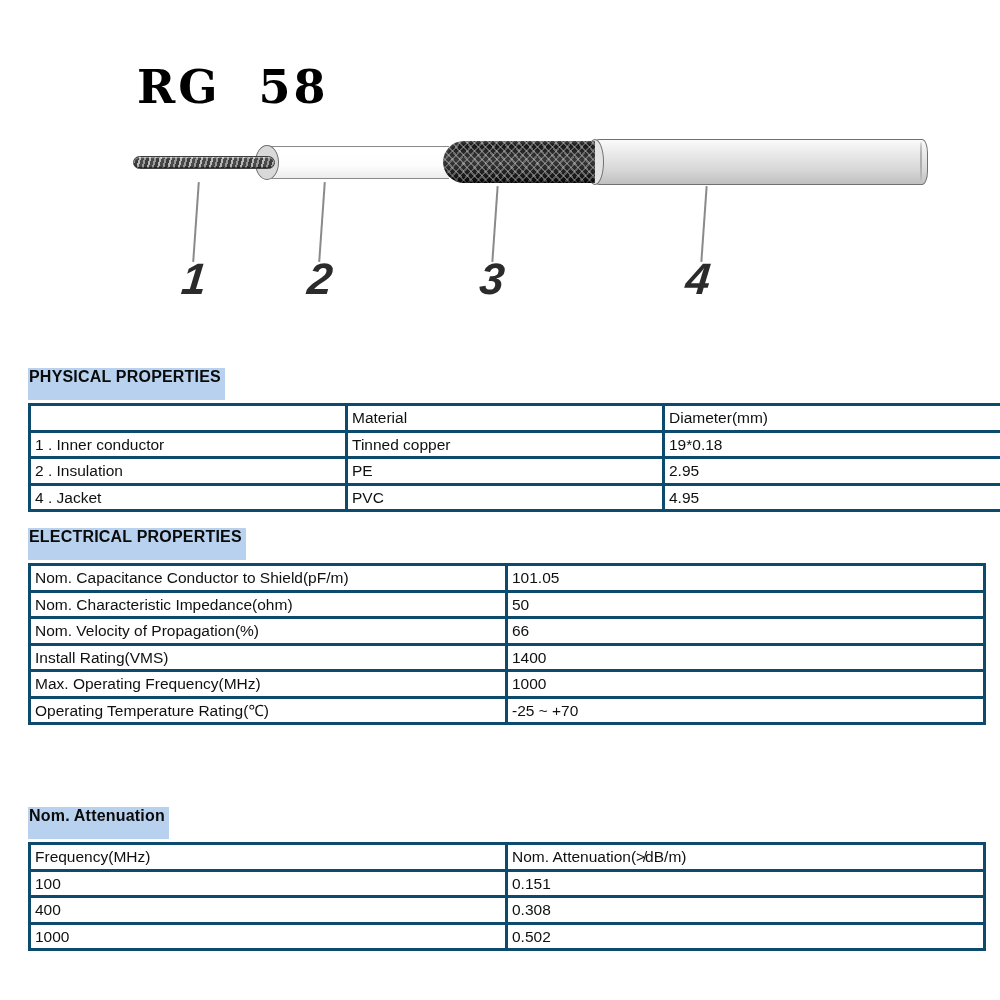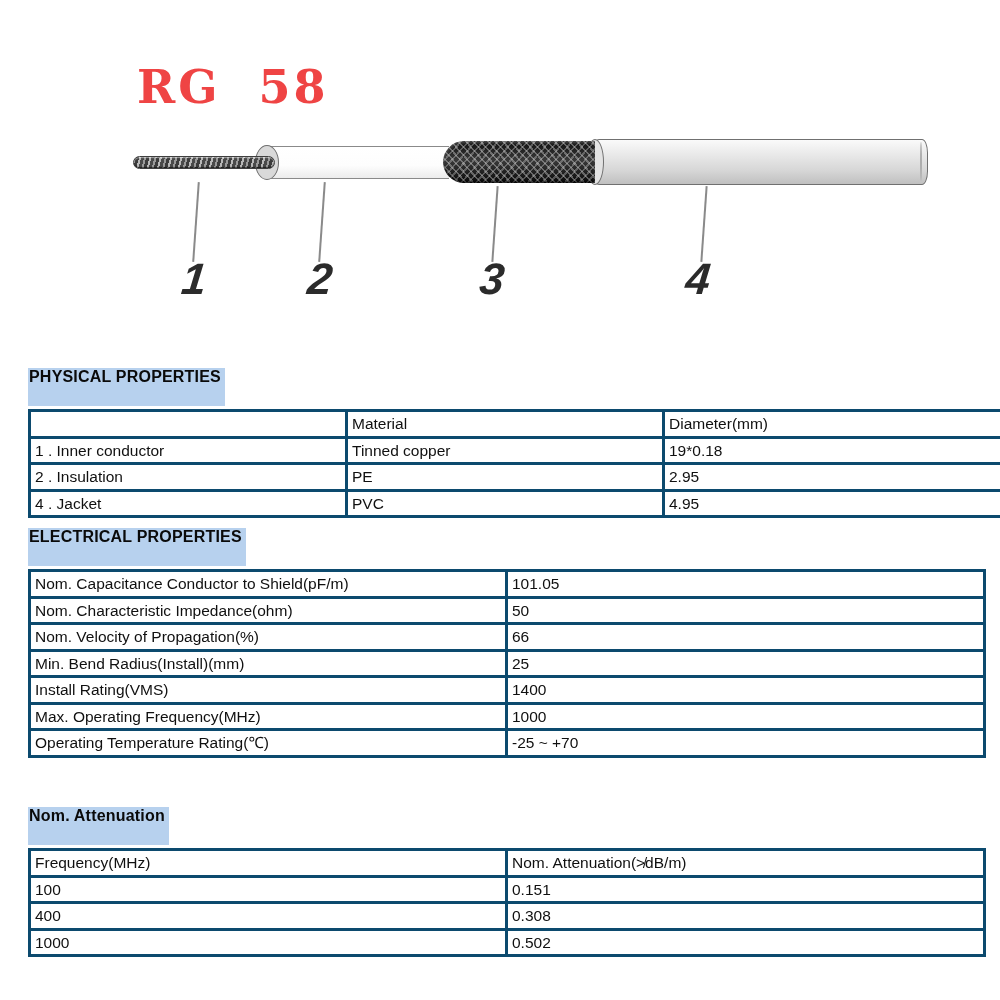--- a/index.html
+++ b/index.html
@@ -7,21 +7,21 @@
   #page {
     position:relative; width:1000px; height:1000px;
     background:#ffffff; overflow:hidden;
     font-family:"Liberation Sans", sans-serif; color:#111;
   }
 
   
   #cable-title {
     position:absolute; left:137px; top:60px;
     font-family:"DejaVu Serif", serif;
-    font-weight:bold; font-size:46px; color:#ef4444;
+    font-weight:bold; font-size:46px; color:#000000;
     letter-spacing:3px; white-space:pre;
   }
 
   
   .wire {
     position:absolute; left:133px; top:156px; width:142px; height:13px; z-index:3;
     border-radius:7px;
     background:
       repeating-linear-gradient(105deg,
         #9a9a9a 0 2px, #3c3c3c 2px 5px, #b9b9b9 5px 7px, #4a4a4a 7px 10px);
@@ -81,21 +81,21 @@
   
   .section { position:absolute; left:28px; }
   #sec-physical   { top:368px; }
   #sec-electrical { top:528px; }
   #sec-attenuation{ top:807px; }
 
   .sec-heading {
     display:inline-block;
     background:#b7d1ee; color:#0a0a0a;
     font-weight:bold; font-size:16px; letter-spacing:.2px;
-    padding:0 4px 20px 1px; margin-bottom:3px;
+    padding:0 4px 14px 1px; margin-bottom:3px;
   }
   table {
     border-collapse:collapse; table-layout:fixed;
     width:955px; background:#fff;
     border:2px solid #383838;
   }
   td {
     border:3px solid #0c4a6e;
     height:26.5px; padding:0 4px;
     font-size:15.5px; line-height:1.1; color:#101010;
@@ -167,24 +167,20 @@
         <td class="c2-2">101.05</td>
       </tr>
       <tr>
         <td>Nom. Characteristic Impedance(ohm)</td>
         <td>50</td>
       </tr>
       <tr>
         <td>Nom. Velocity of Propagation(%)</td>
         <td>66</td>
       </tr>
-      <tr class="thick">
-        <td>Min. Bend Radius(Install)(mm)</td>
-        <td>25</td>
-      </tr>
       <tr>
         <td>Install Rating(VMS)</td>
         <td>1400</td>
       </tr>
       <tr>
         <td>Max. Operating Frequency(MHz)</td>
         <td>1000</td>
       </tr>
       <tr>
         <td>Operating Temperature Rating(℃)</td>

